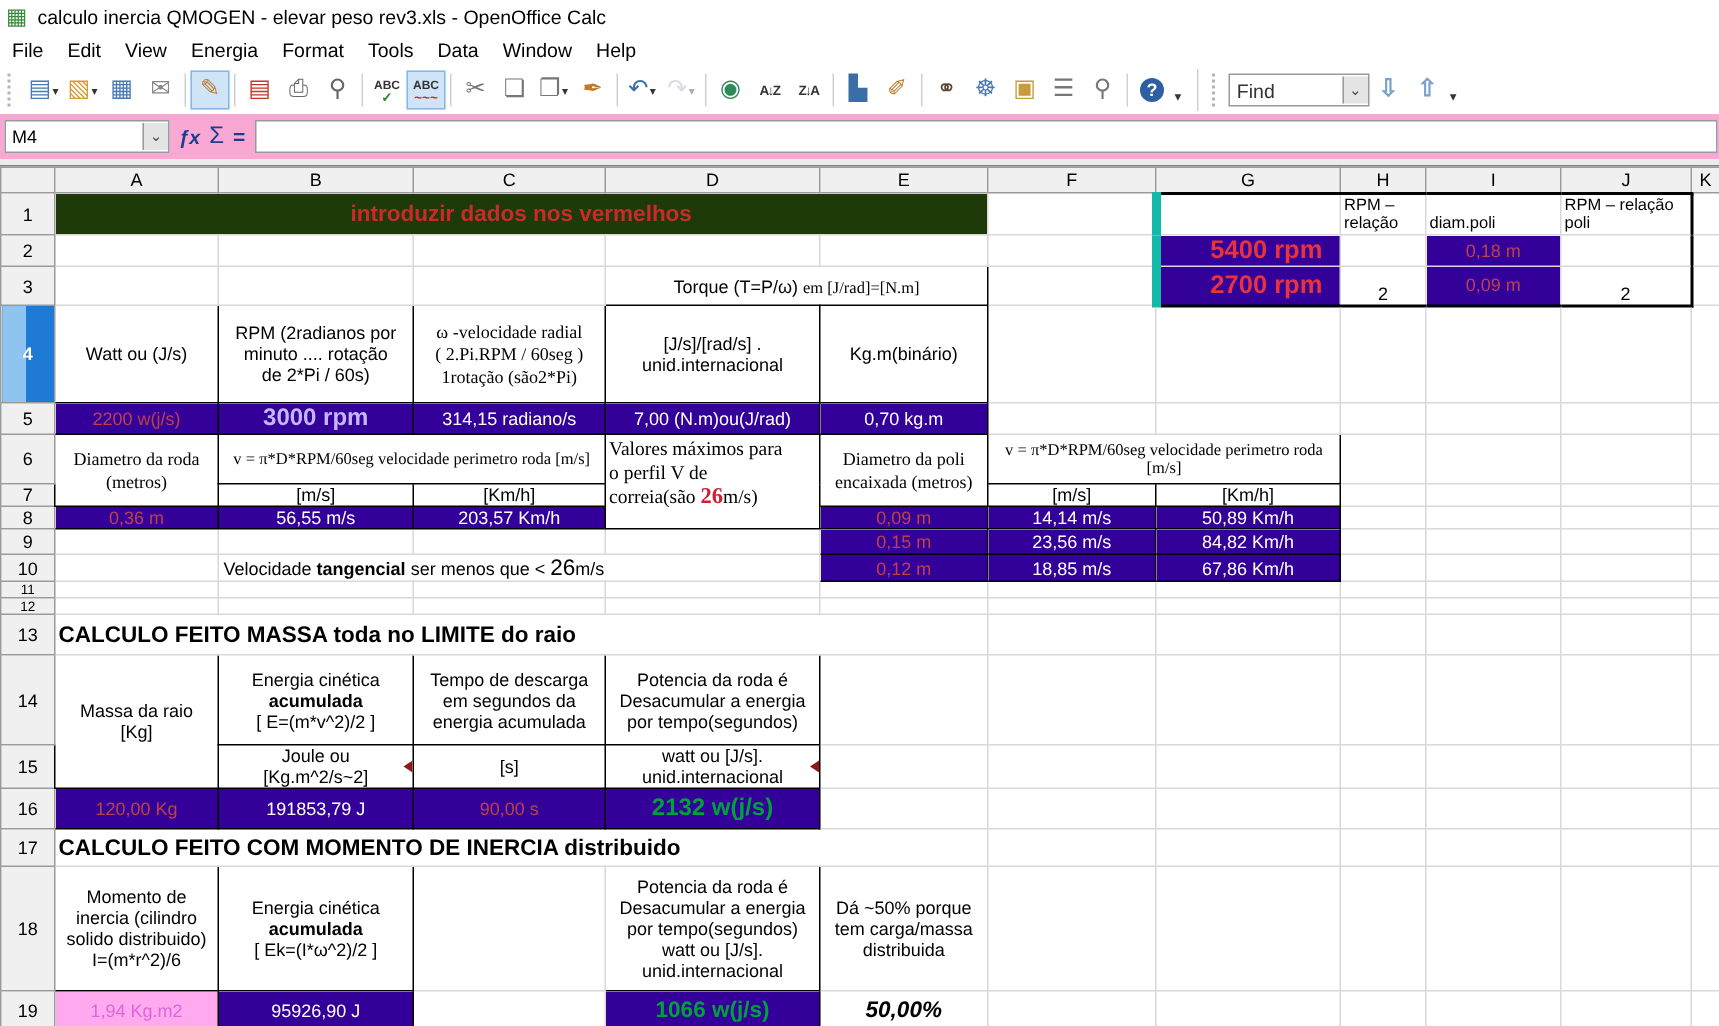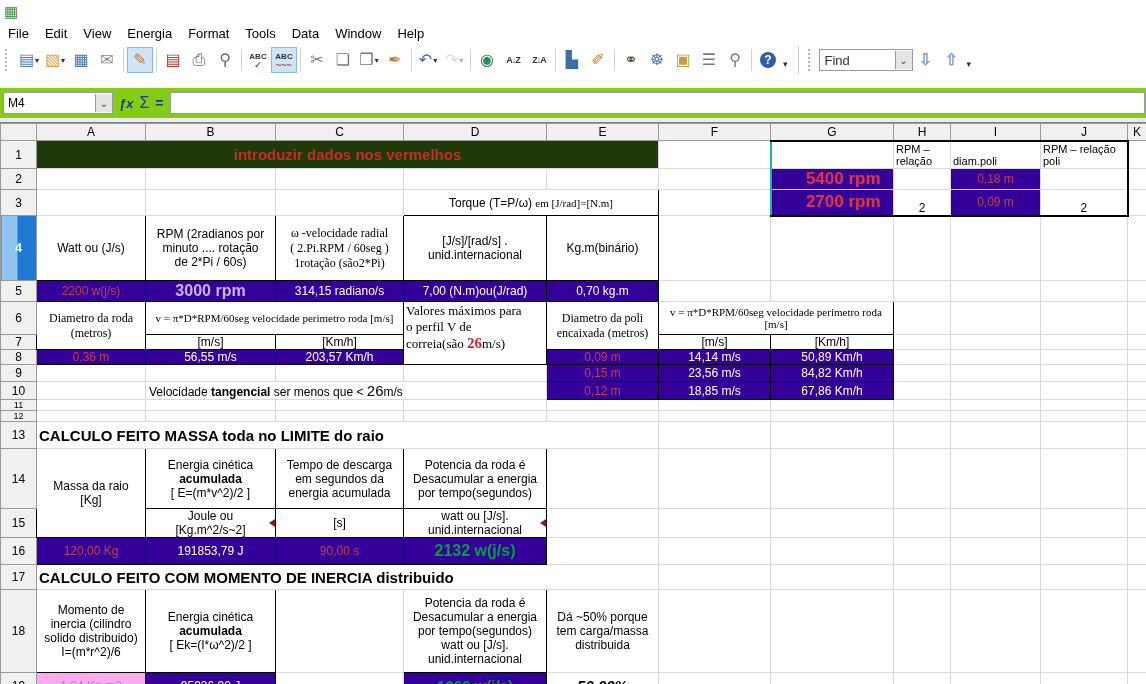--- a/index.html
+++ b/index.html
@@ -25,37 +25,37 @@
   .tbi.stack .sub{font-size:9px;line-height:8px;font-weight:bold;}
   .tbi .dd{font-size:8px;color:#333;margin-left:1px;}
   .helpbtn .g{background:#2f5fa3;color:#fff;border-radius:50%;width:16px;height:16px;
               line-height:16px;font-size:12px;font-weight:bold;text-align:center;}
   .tbov{font-size:9px;color:#333;margin:8px 4px 0 2px;}
   .combo{width:92px;height:20px;border:1px solid #9a9a9a;background:#fff;display:flex;align-items:center;}
   .combo .ctxt{flex:1;padding-left:5px;color:#333;font-size:13px;}
   .ddbtn{width:16px;height:18px;background:#e4e4e4;border-left:1px solid #9a9a9a;display:flex;
          align-items:center;justify-content:center;font-size:10px;color:#444;}
   .blue{color:#7aa0cc;font-weight:bold;}
-  .fbar{height:30px;display:flex;align-items:center;gap:6px;padding:0 1px 0 3px;background:#84cc16;margin-top:12px;}
+  .fbar{height:30px;display:flex;align-items:center;gap:6px;padding:0 1px 0 3px;background:#f9a8d4;}
   .namebox{width:108px;height:20px;border:1px solid #9a9a9a;background:#fff;display:flex;align-items:center;}
   .namebox .txt{flex:1;padding-left:4px;font-size:12px;}
   .fx{color:#1a3c8f;font-weight:bold;font-style:italic;font-size:13px;}
   .sum{color:#1a3c8f;font-size:16px;}
   .eq{color:#1a3c8f;font-size:14px;font-weight:bold;}
   .inputline{flex:1;height:20px;border:1px solid #9a9a9a;background:#fff;}
   .hsep{height:4px;background:#ececec;border-bottom:1px solid #808080;}
   
   table.grid{border-collapse:collapse;table-layout:fixed;width:1146px;}
   td{padding:0 1px;overflow:hidden;border-right:1px solid #d8d8d8;border-bottom:1px solid #d8d8d8;
      font-size:12px;text-align:center;vertical-align:middle;white-space:pre-line;box-sizing:border-box;}
   .ch,.rh{background:#f0f0f0;border:1px solid #9a9a9a;font-size:12px;color:#000;white-space:nowrap;}
   .rh.sel{background:linear-gradient(90deg,#8ec4ef 0 45%,#1e7ad4 45%);color:#fff;font-weight:bold;}
   .bk{border:1px solid #000;}
   .t2{border-top:2px solid #000;} .b2{border-bottom:2px solid #000;}
-  .l2{border-left:2px solid #14b8a6;padding-left:23px;} .r2{border-right:2px solid #000;}
+  .l2{border-left:6px solid #14b8a6;padding-left:23px;} .r2{border-right:2px solid #000;}
   .purple{background:#330099;color:#fff;}
   .vr{color:#c0404a;}              
   .br{color:#c4b5fd;font-weight:bold;}
   .banner{background:#1e3a08;color:#cc2a2a;font-weight:bold;font-size:15px;margin-top:33px;}
   .sf{font-family:"Liberation Serif",serif;}
   .sf11{font-family:"Liberation Serif",serif;font-size:11px;}
   .gn{color:#00a03c;font-weight:bold;font-size:16px;margin-top:44px;}
   .gn2{color:#00a03c;font-weight:bold;font-size:15px;}
   .pk{background:#ffaaee;color:#dd66dd;}
   .title{text-align:left;font-weight:bold;font-size:15px;white-space:nowrap;padding-left:2px;}
@@ -72,20 +72,21 @@
   .f26{font-size:15px;}
   .red26{color:#cc2233;font-weight:bold;}
 </style>
 </head>
 <body>
 
 <div id="app">
 
   <div class="titlebar">
     <span class="appicon">▦</span>
+    <span>calculo inercia QMOGEN - elevar peso rev3.xls - OpenOffice Calc</span>
   </div>
 
   <div class="menubar">
     <span class="menu-item">File</span>
     <span class="menu-item">Edit</span>
     <span class="menu-item">View</span>
     <span class="menu-item">Energia</span>
     <span class="menu-item">Format</span>
     <span class="menu-item">Tools</span>
     <span class="menu-item">Data</span>

